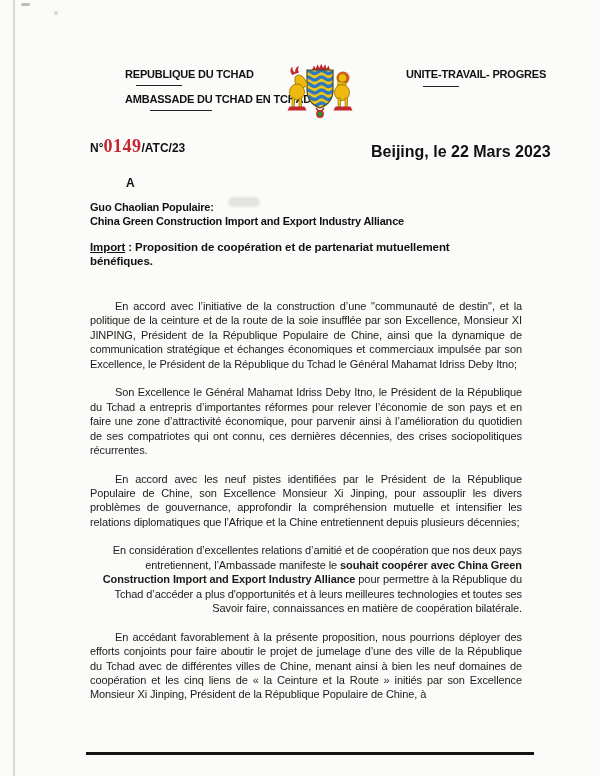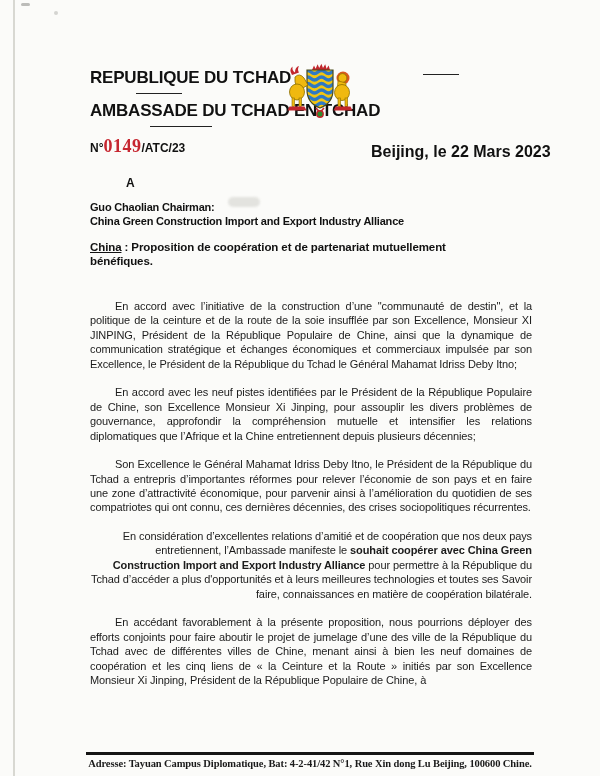--- a/index.html
+++ b/index.html
@@ -23,22 +23,22 @@
   .speck.s2{left:54px;top:11px;width:4px;height:4px;opacity:.4;}
   .smudge{
     position:absolute;left:228px;top:197px;width:32px;height:10px;
     background:#e3e3df;border-radius:5px;filter:blur(1px);
   }
 
   
   .header-left{position:absolute;left:90px;top:68px;width:200px;}
   .header-right{position:absolute;left:371px;top:68px;width:170px;}
   .h-line{
-    font-size:17px;font-weight:bold;color:#111;
-    letter-spacing:-0.2px;white-space:nowrap;
+    font-size:11px;font-weight:bold;color:#111;
+    letter-spacing:-0.2px;white-space:nowrap;margin-left:35px;
   }
   .rule{border-bottom:1.6px solid #222;height:0;}
   .rule1{width:46px;margin:5px 0 7px 46px;}
   .rule2{width:62px;margin:5px 0 0 60px;}
   .rule3{width:36px;margin:6px 0 0 52px;}
   .emblem{position:absolute;left:286px;top:61px;width:68px;height:58px;}
 
   
   .ref{position:absolute;left:90px;top:136px;white-space:nowrap;text-align:center;}
   .ref-prefix,.ref-suffix{font-size:12px;font-weight:bold;color:#111;}
@@ -62,21 +62,21 @@
   .subject{
     position:absolute;left:90px;top:240px;width:420px;
     font-size:11.5px;font-weight:bold;color:#111;
     letter-spacing:-0.1px;line-height:14px;
   }
   .subject-label{text-decoration:underline;}
 
   
   .body-text{position:absolute;left:90px;top:299px;width:444px;}
   .para{
-    margin:0 2px 14px 0;
+    margin:0 12px 14px 0;
     font-size:11px;line-height:14.45px;color:#1b1b1b;
     text-align:justify;text-indent:25px;
     letter-spacing:-0.1px;
   }
   .para.noindent{text-indent:0;text-align:right;}
   .para b{letter-spacing:-0.1px;}
 
   
   .footer-rule{
     position:absolute;left:86px;top:752px;width:448px;height:3px;
@@ -147,40 +147,40 @@
         <rect x="59" y="37" width="2.6" height="8.5" fill="#f0b90f" stroke="#8a6d00" stroke-width="0.6"></rect>
         <path d="M49.5 45.5 h15 l2 4 h-19 z" fill="#c1272d"></path>
       </g>
 
       <path d="M30 47 l4 4.5 4 -4.5" fill="none" stroke="#c1272d" stroke-width="1.6"></path>
       <circle cx="34" cy="53" r="3.2" fill="#2e8b2e" stroke="#c1272d" stroke-width="1.4"></circle>
     </svg>
   </div>
 
   <div class="header-right">
+    <div class="h-line">UNITE-TRAVAIL- PROGRES</div>
     <div class="rule rule3"></div>
   </div>
 
   <div class="ref"><span class="ref-prefix">N°</span><span class="ref-num">0149</span><span class="ref-suffix">/ATC/23</span></div>
 
   <div class="dateline">Beijing, le 22 Mars 2023</div>
 
   <div class="salutation">A</div>
 
   <div class="recipient">
-    <div>Guo Chaolian Chairman:</div>
+    <div>Guo Chaolian Populaire:</div>
     <div>China Green Construction Import and Export Industry Alliance</div>
   </div>
 
-  <div class="subject"><span class="subject-label">China</span><span class="subject-rest"> : Proposition de coopération et de partenariat mutuellement bénéfiques.</span></div>
+  <div class="subject"><span class="subject-label">Import</span><span class="subject-rest"> : Proposition de coopération et de partenariat mutuellement bénéfiques.</span></div>
 
   <div class="body-text">
     <p class="para">En accord avec l’initiative de la construction d’une "communauté de destin", et la politique de la ceinture et de la route de la soie insufflée par son Excellence, Monsieur XI JINPING, Président de la République Populaire de Chine, ainsi que la dynamique de communication stratégique et échanges économiques et commerciaux impulsée par son Excellence, le Président de la République du Tchad le Général Mahamat Idriss Deby Itno;</p>
+    <p class="para">Son Excellence le Général Mahamat Idriss Deby Itno, le Président de la République du Tchad a entrepris d’importantes réformes pour relever l’économie de son pays et en faire une zone d’attractivité économique, pour parvenir ainsi à l’amélioration du quotidien de ses compatriotes qui ont connu, ces dernières décennies, des crises sociopolitiques récurrentes.</p>
     <p class="para">En accord avec les neuf pistes identifiées par le Président de la République Populaire de Chine, son Excellence Monsieur Xi Jinping, pour assouplir les divers problèmes de gouvernance, approfondir la compréhension mutuelle et intensifier les relations diplomatiques que l’Afrique et la Chine entretiennent depuis plusieurs décennies;</p>
-    <p class="para">Son Excellence le Général Mahamat Idriss Deby Itno, le Président de la République du Tchad a entrepris d’importantes réformes pour relever l’économie de son pays et en faire une zone d’attractivité économique, pour parvenir ainsi à l’amélioration du quotidien de ses compatriotes qui ont connu, ces dernières décennies, des crises sociopolitiques récurrentes.</p>
     <p class="para noindent"><span>En considération d’excellentes relations d’amitié et de coopération que nos deux pays entretiennent, l’Ambassade manifeste le </span><b>souhait coopérer avec China Green Construction Import and Export Industry Alliance</b><span> pour permettre à la République du Tchad d’accéder a plus d'opportunités et à leurs meilleures technologies et toutes ses Savoir faire, connaissances en matière de coopération bilatérale.</span></p>
     <p class="para">En accédant favorablement à la présente proposition, nous pourrions déployer des efforts conjoints pour faire aboutir le projet de jumelage d’une des ville de la République du Tchad avec de différentes villes de Chine, menant ainsi à bien les neuf domaines de coopération et les cinq liens de « la Ceinture et la Route » initiés par son Excellence Monsieur Xi Jinping, Président de la République Populaire de Chine, à</p>
   </div>
 
   <div class="footer-rule"></div>
-  <div class="footer">Adresse: Tayuan Campus Diplomatique, Bat: 4-2-41/42 N°1, Rue Xin dong Lu Beijing, 100600 Chine.</div>
 
 </div>
 
 </body></html>

